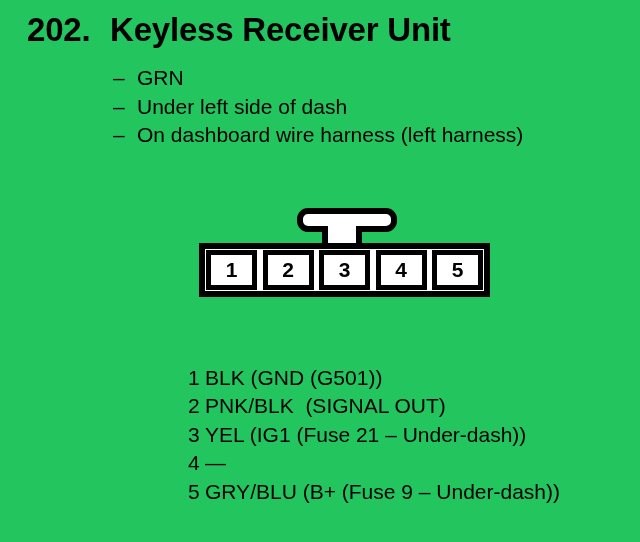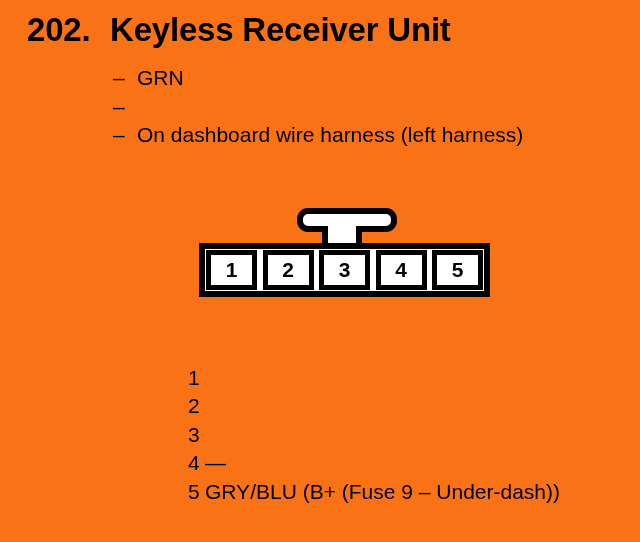--- a/index.html
+++ b/index.html
@@ -1,20 +1,20 @@
 <!DOCTYPE html>
 <html><head>
 <meta charset="utf-8">
 <style>
   html, body { margin: 0; padding: 0; background: #ffffff; }
   .page {
     position: relative;
     width: 640px;
     height: 542px;
-    background: #f97316;
+    background: #22c55e;
     color: #000000;
     font-family: "Liberation Sans", sans-serif;
     overflow: hidden;
   }
 
   
   .title-row {
     position: absolute;
     left: 27px;
     top: 11px;
@@ -101,20 +101,21 @@
     <span class="title-num">202.</span><span class="title-text">Keyless Receiver Unit</span>
   </div>
 
   <div class="notes">
     <div class="note-row">
       <span class="note-dash">–</span>
       <span class="note-text">GRN</span>
     </div>
     <div class="note-row">
       <span class="note-dash">–</span>
+      <span class="note-text">Under left side of dash</span>
     </div>
     <div class="note-row">
       <span class="note-dash">–</span>
       <span class="note-text">On dashboard wire harness (left harness)</span>
     </div>
   </div>
 
   <div class="connector">
     <div class="latch-bar"></div>
     <div class="latch-stem"></div>
@@ -123,26 +124,29 @@
       <div class="conn-cell">2</div>
       <div class="conn-cell">3</div>
       <div class="conn-cell">4</div>
       <div class="conn-cell">5</div>
     </div>
   </div>
 
   <div class="pins">
     <div class="pin-row">
       <span class="pin-num">1</span>
+      <span class="pin-label">BLK (GND (G501))</span>
     </div>
     <div class="pin-row">
       <span class="pin-num">2</span>
+      <span class="pin-label">PNK/BLK  (SIGNAL OUT)</span>
     </div>
     <div class="pin-row">
       <span class="pin-num">3</span>
+      <span class="pin-label">YEL (IG1 (Fuse 21 – Under-dash))</span>
     </div>
     <div class="pin-row">
       <span class="pin-num">4</span>
       <span class="pin-label">—</span>
     </div>
     <div class="pin-row">
       <span class="pin-num">5</span>
       <span class="pin-label">GRY/BLU (B+ (Fuse 9 – Under-dash))</span>
     </div>
   </div>

